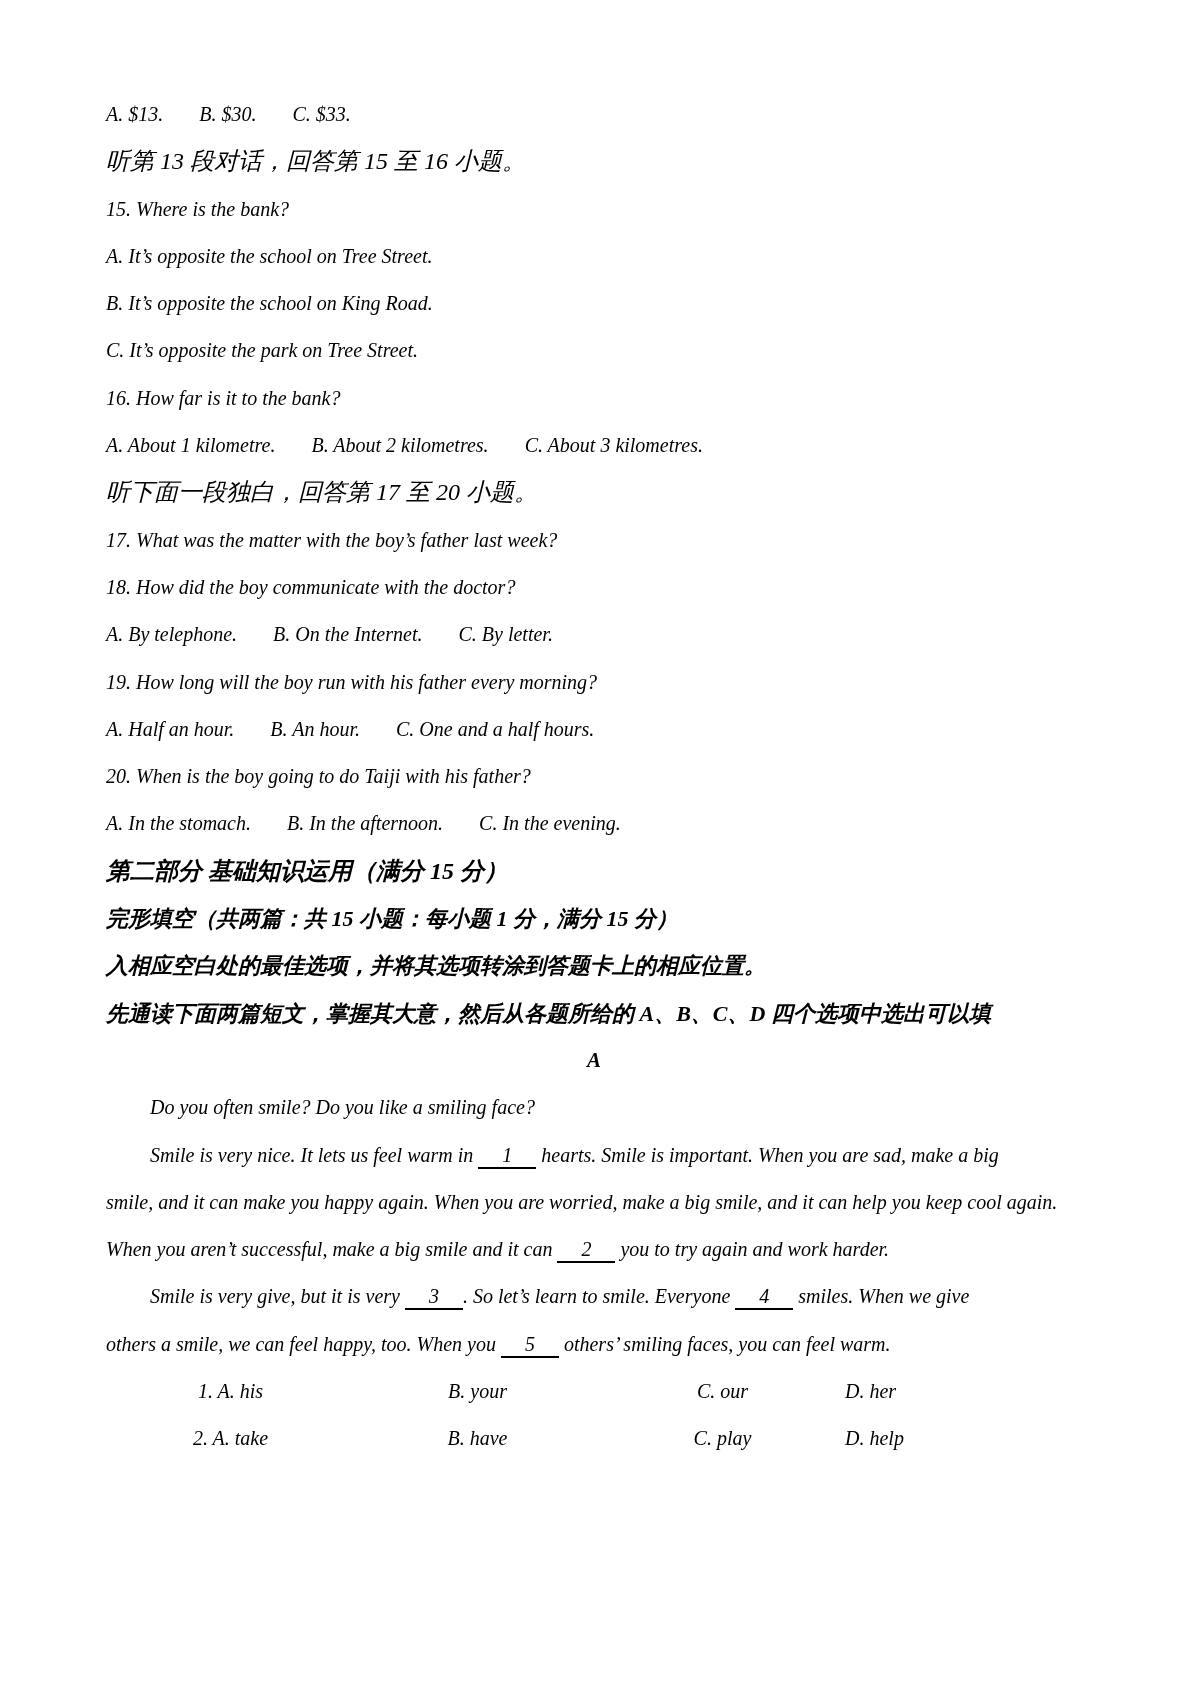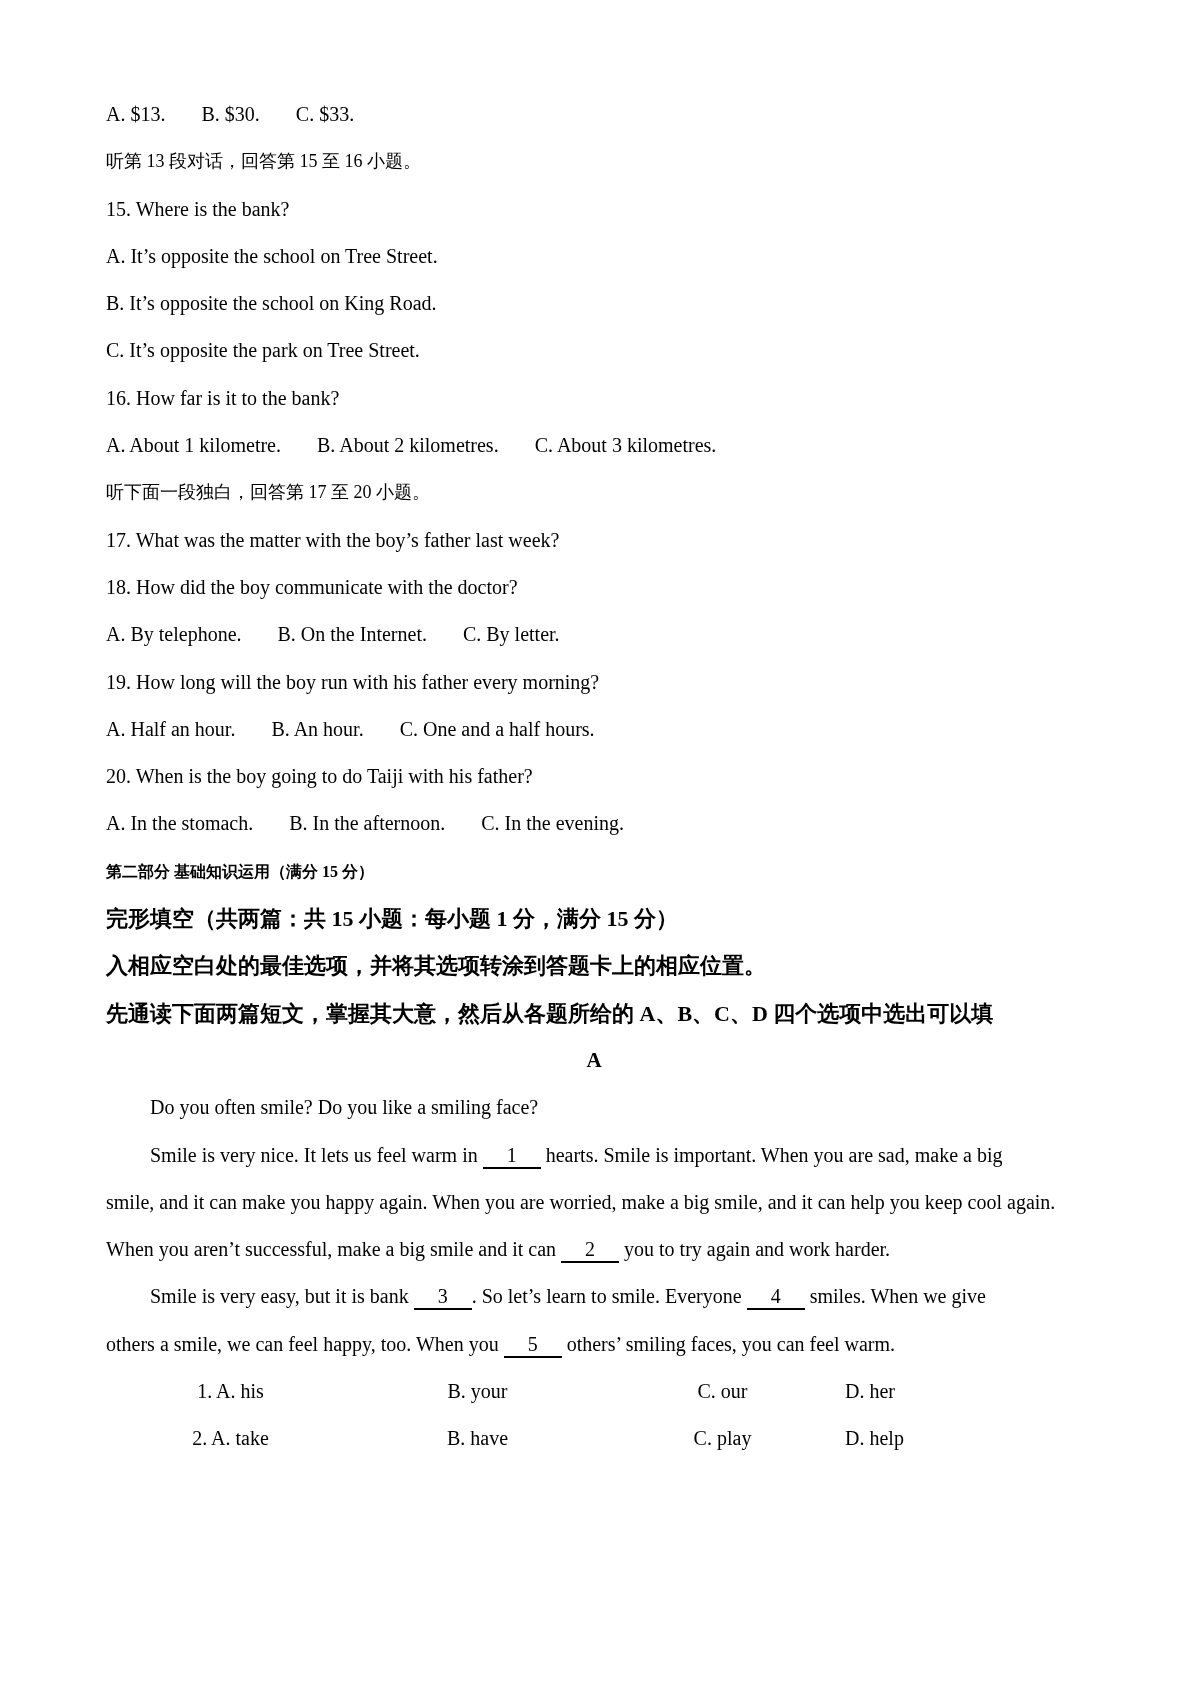--- a/index.html
+++ b/index.html
@@ -10,29 +10,30 @@
     color: #000000;
     font-family: "Liberation Serif", "DejaVu Serif", serif;
   }
   .page {
     box-sizing: border-box;
     width: 1200px;
     height: 1698px;
     padding: 91px 118px 40px 106px;
     overflow: hidden;
     background: #ffffff;
+    font-style: italic;
   }
   .line {
     height: 47.3px;
     line-height: 47.3px;
     font-size: 20px;
     white-space: nowrap;
   }
-  .cn { font-size: 18px; }
-  .heading1 { font-size: 16px; font-weight: 700; }
+  .cn { font-size: 24px; }
+  .heading1 { font-size: 24px; font-weight: 700; }
   .heading2 { font-size: 22px; font-weight: 700; }
   .heading3 { font-size: 22px; font-weight: 700; }
   .section-label { font-weight: 700; font-size: 21px; text-align: center; }
   .indent { padding-left: 44px; }
   .options3 .opt:not(:last-child) { margin-right: 36px; }
   .options4 .opt { display: inline-block; text-align: center; }
   .options4 .opt:nth-child(1) { width: 249px; }
   .options4 .opt:nth-child(2) { width: 245px; }
   .options4 .opt:nth-child(3) { width: 245px; }
   .blank {
@@ -66,17 +67,17 @@
     <div class="line options3"><span class="opt">A. In the stomach.</span><span class="opt">B. In the afternoon.</span><span class="opt">C. In the evening.</span></div>
     <div class="line heading1">第二部分 基础知识运用（满分 15 分）</div>
     <div class="line heading2">完形填空（共两篇：共 15 小题：每小题 1 分，满分 15 分）</div>
     <div class="line heading3">入相应空白处的最佳选项，并将其选项转涂到答题卡上的相应位置。</div>
     <div class="line heading3">先通读下面两篇短文，掌握其大意，然后从各题所给的 A、B、C、D 四个选项中选出可以填</div>
     <div class="line section-label">A</div>
     <div class="line en indent">Do you often smile? Do you like a smiling face?</div>
     <div class="line seg indent"><span>Smile is very nice. It lets us feel warm in </span><span class="blank">1</span><span> hearts. Smile is important. When you are sad, make a big</span></div>
     <div class="line en">smile, and it can make you happy again. When you are worried, make a big smile, and it can help you keep cool again.</div>
     <div class="line seg"><span>When you aren’t successful, make a big smile and it can </span><span class="blank">2</span><span> you to try again and work harder.</span></div>
-    <div class="line seg indent"><span>Smile is very easy, but it is bank </span><span class="blank">3</span><span>. So let’s learn to smile. Everyone </span><span class="blank">4</span><span> smiles. When we give</span></div>
+    <div class="line seg indent"><span>Smile is very give, but it is very </span><span class="blank">3</span><span>. So let’s learn to smile. Everyone </span><span class="blank">4</span><span> smiles. When we give</span></div>
     <div class="line seg"><span>others a smile, we can feel happy, too. When you </span><span class="blank">5</span><span> others’ smiling faces, you can feel warm.</span></div>
     <div class="line options4"><span class="opt">1. A. his</span><span class="opt">B. your</span><span class="opt">C. our</span><span class="opt">D. her</span></div>
     <div class="line options4"><span class="opt">2. A. take</span><span class="opt">B. have</span><span class="opt">C. play</span><span class="opt">D. help</span></div>
   </div>
 
 </body></html>

